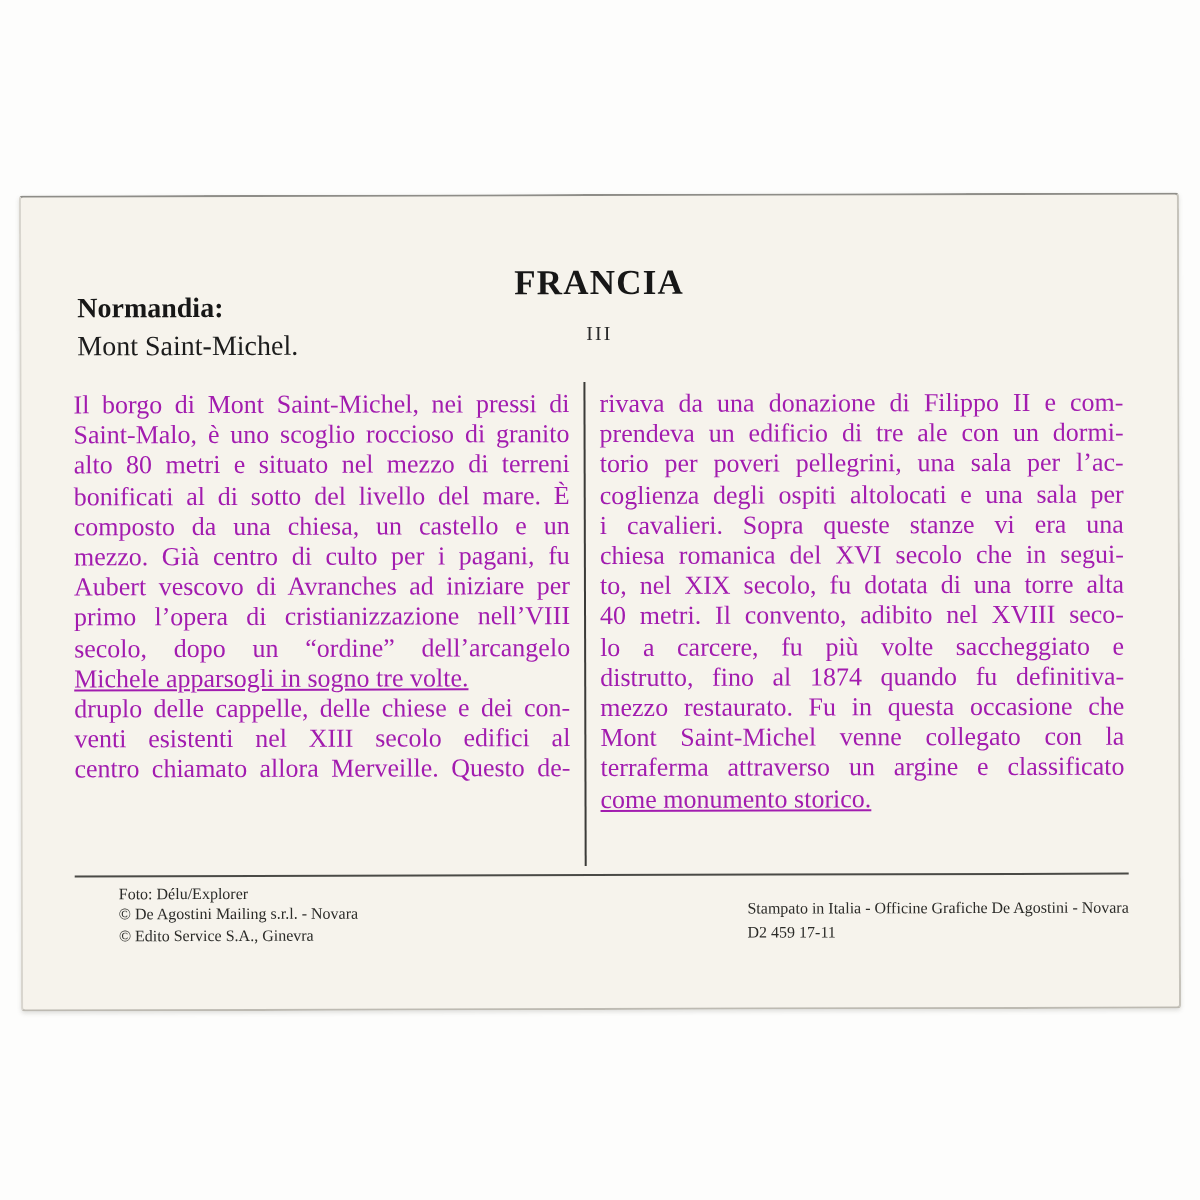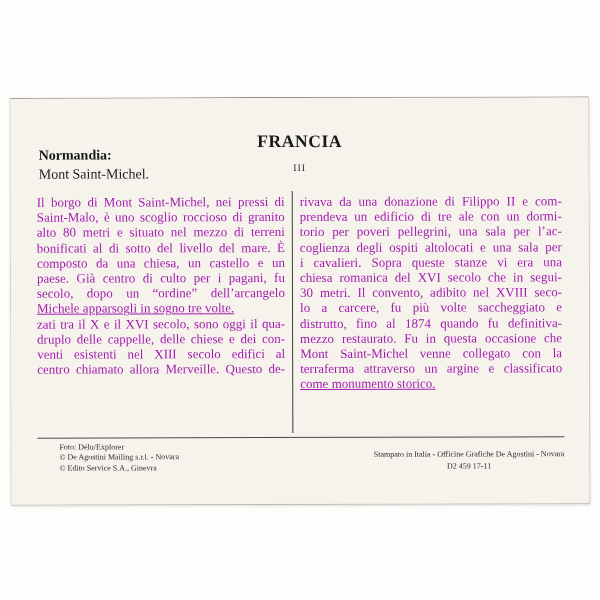--- a/index.html
+++ b/index.html
@@ -111,21 +111,21 @@
     color: #2b2b28;
     margin-left: 20px;
   }
   .footer-imprint {
     position: absolute;
     right: 25px;
     top: 351px;
     font-size: 8px;
     line-height: 11.5px;
     color: #2b2b28;
-    text-align: center;
+    text-align: left;
   }
   .fline { white-space: nowrap; }
 </style>
 </head>
 <body>
 
 <div class="card">
 
   <div class="card-title">FRANCIA</div>
 
@@ -134,39 +134,41 @@
   <div class="region-label">Normandia:</div>
 
   <div class="subject-line">Mont Saint-Michel.</div>
 
   <div class="body-column left">
       <div class="jline">Il borgo di Mont Saint-Michel, nei pressi di</div>
       <div class="jline">Saint-Malo, è uno scoglio roccioso di granito</div>
       <div class="jline">alto 80 metri e situato nel mezzo di terreni</div>
       <div class="jline">bonificati al di sotto del livello del mare. È</div>
       <div class="jline">composto da una chiesa, un castello e un</div>
-      <div class="jline">paese. Già centro di culto per i pagani, fu</div>
+      <div class="jline">mezzo. Già centro di culto per i pagani, fu</div>
+      <div class="jline">Aubert vescovo di Avranches ad iniziare per</div>
+      <div class="jline">primo l’opera di cristianizzazione nell’VIII</div>
       <div class="jline">secolo, dopo un “ordine” dell’arcangelo</div>
       <div class="jline jline-end">Michele apparsogli in sogno tre volte.</div>
-      <div class="jline">zati tra il X e il XVI secolo, sono oggi il qua-</div>
       <div class="jline">druplo delle cappelle, delle chiese e dei con-</div>
       <div class="jline">venti esistenti nel XIII secolo edifici al</div>
       <div class="jline">centro chiamato allora Merveille. Questo de-</div>
     </div>
 
   <div class="column-divider"></div>
 
   <div class="body-column right">
       <div class="jline">rivava da una donazione di Filippo II e com-</div>
       <div class="jline">prendeva un edificio di tre ale con un dormi-</div>
       <div class="jline">torio per poveri pellegrini, una sala per l’ac-</div>
       <div class="jline">coglienza degli ospiti altolocati e una sala per</div>
       <div class="jline">i cavalieri. Sopra queste stanze vi era una</div>
       <div class="jline">chiesa romanica del XVI secolo che in segui-</div>
-      <div class="jline">30 metri. Il convento, adibito nel XVIII seco-</div>
+      <div class="jline">to, nel XIX secolo, fu dotata di una torre alta</div>
+      <div class="jline">40 metri. Il convento, adibito nel XVIII seco-</div>
       <div class="jline">lo a carcere, fu più volte saccheggiato e</div>
       <div class="jline">distrutto, fino al 1874 quando fu definitiva-</div>
       <div class="jline">mezzo restaurato. Fu in questa occasione che</div>
       <div class="jline">Mont Saint-Michel venne collegato con la</div>
       <div class="jline">terraferma attraverso un argine e classificato</div>
       <div class="jline jline-end">come monumento storico.</div>
     </div>
 
   <div class="footer-rule"></div>
 

